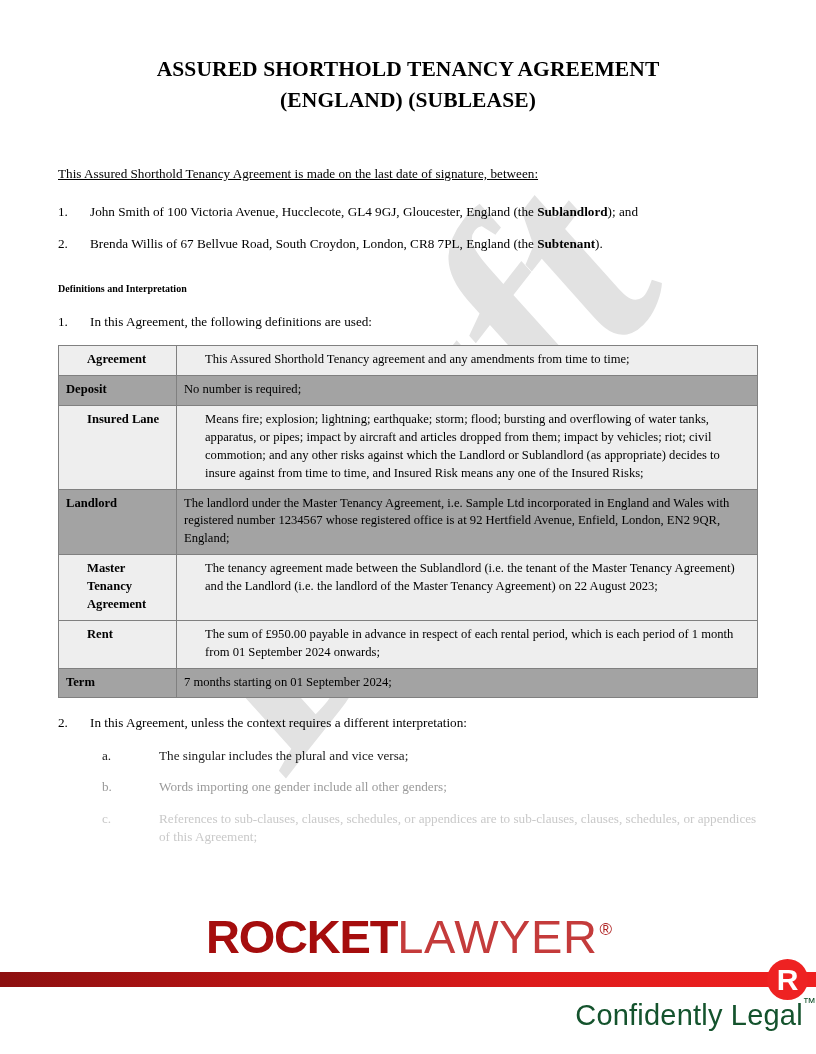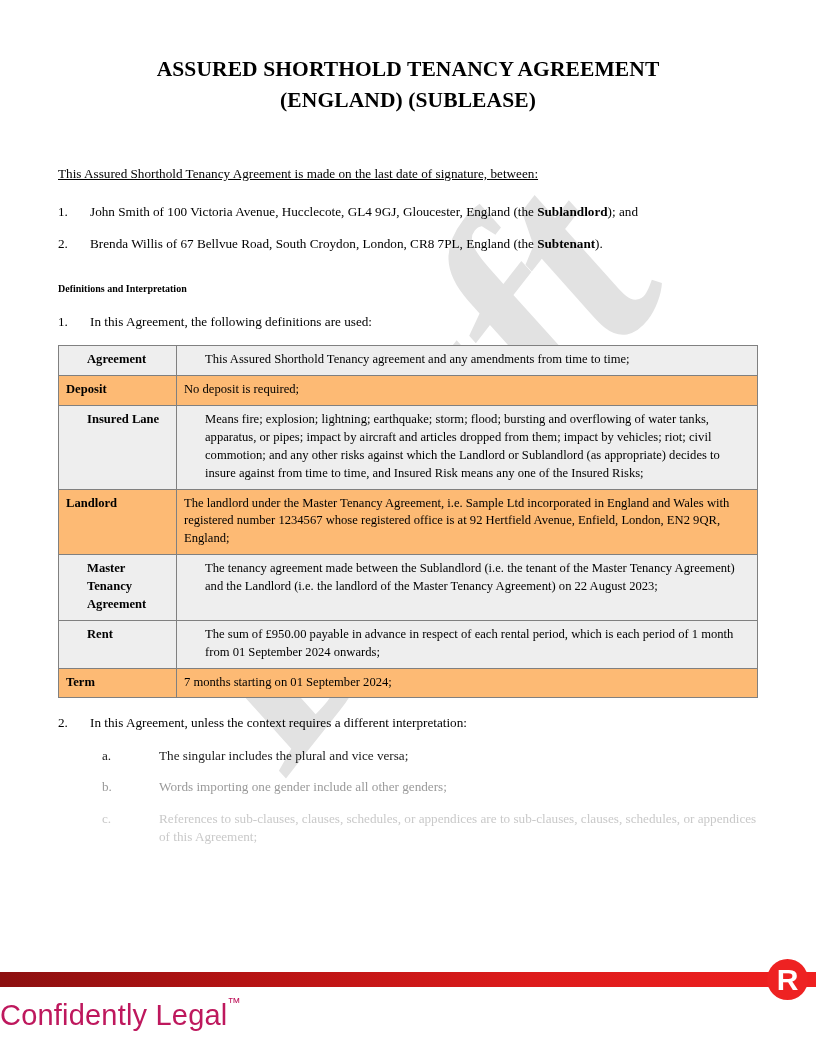--- a/index.html
+++ b/index.html
@@ -119,21 +119,21 @@
     border: 1px solid #808080;
     padding: 5px 7px 6px 7px;
     vertical-align: top;
     line-height: 1.42;
   }
   table.defs td.term {
     width: 82px;
     font-weight: bold;
   }
   table.defs tr.shaded td { background: #eeeeee; padding-left: 28px; }
-  table.defs tr.plain td { background: #fdba74; }
+  table.defs tr.plain td { background: #a3a3a3; }
 
   
   .subclauses { margin: 14px 0 0 0; }
   .subclause {
     display: flex;
     font-size: 13.2px;
     line-height: 1.4;
     margin-bottom: 13px;
     padding-left: 44px;
   }
@@ -207,25 +207,25 @@
     font-weight: bold;
     line-height: 41px;
     text-align: center;
   }
 
   .tagline {
     position: absolute;
     left: 0;
     top: 90px;
     width: 816px;
-    text-align: left;
+    text-align: right;
     font-family: "Liberation Sans", "DejaVu Sans", sans-serif;
     font-size: 29px;
     font-weight: normal;
-    color: #be185d;
+    color: #14532d;
     letter-spacing: 0.2px;
   }
   .tagline .tm {
     font-size: 13px;
     vertical-align: super;
     position: relative;
     top: -7px;
   }
 </style>
 </head>
@@ -265,21 +265,21 @@
     </div>
 
     <table class="defs">
       <tbody>
         <tr class="shaded">
           <td class="term">Agreement</td>
           <td class="def">This Assured Shorthold Tenancy agreement and any amendments from time to time;</td>
         </tr>
         <tr class="plain">
           <td class="term">Deposit</td>
-          <td class="def">No deposit is required;</td>
+          <td class="def">No number is required;</td>
         </tr>
         <tr class="shaded">
           <td class="term">Insured Lane</td>
           <td class="def">Means fire; explosion; lightning; earthquake; storm; flood; bursting and overflowing of water tanks, apparatus, or pipes; impact by aircraft and articles dropped from them; impact by vehicles; riot; civil commotion; and any other risks against which the Landlord or Sublandlord (as appropriate) decides to insure against from time to time, and Insured Risk means any one of the Insured Risks;</td>
         </tr>
         <tr class="plain">
           <td class="term">Landlord</td>
           <td class="def">The landlord under the Master Tenancy Agreement, i.e. Sample Ltd incorporated in England and Wales  with registered number 1234567 whose registered office is at 92 Hertfield Avenue, Enfield, London, EN2 9QR, England;</td>
         </tr>
         <tr class="shaded">
@@ -314,16 +314,19 @@
       <div class="subclause fade-2">
         <span class="num">c.</span>
         <span class="txt">References to sub-clauses, clauses, schedules, or appendices are to sub-clauses, clauses, schedules, or appendices of this Agreement;</span>
       </div>
     </div>
 
   </div>
 </div>
 
 <div id="footer">
+  <div class="logo-row">
+    <span class="logo-rocket">ROCKET</span><span class="logo-lawyer">LAWYER</span><span class="logo-reg">®</span>
+  </div>
   <div class="red-bar"></div>
   <div class="r-badge">R</div>
   <div class="tagline"><span>Confidently Legal</span><span class="tm">™</span></div>
 </div>
 
 </body></html>

